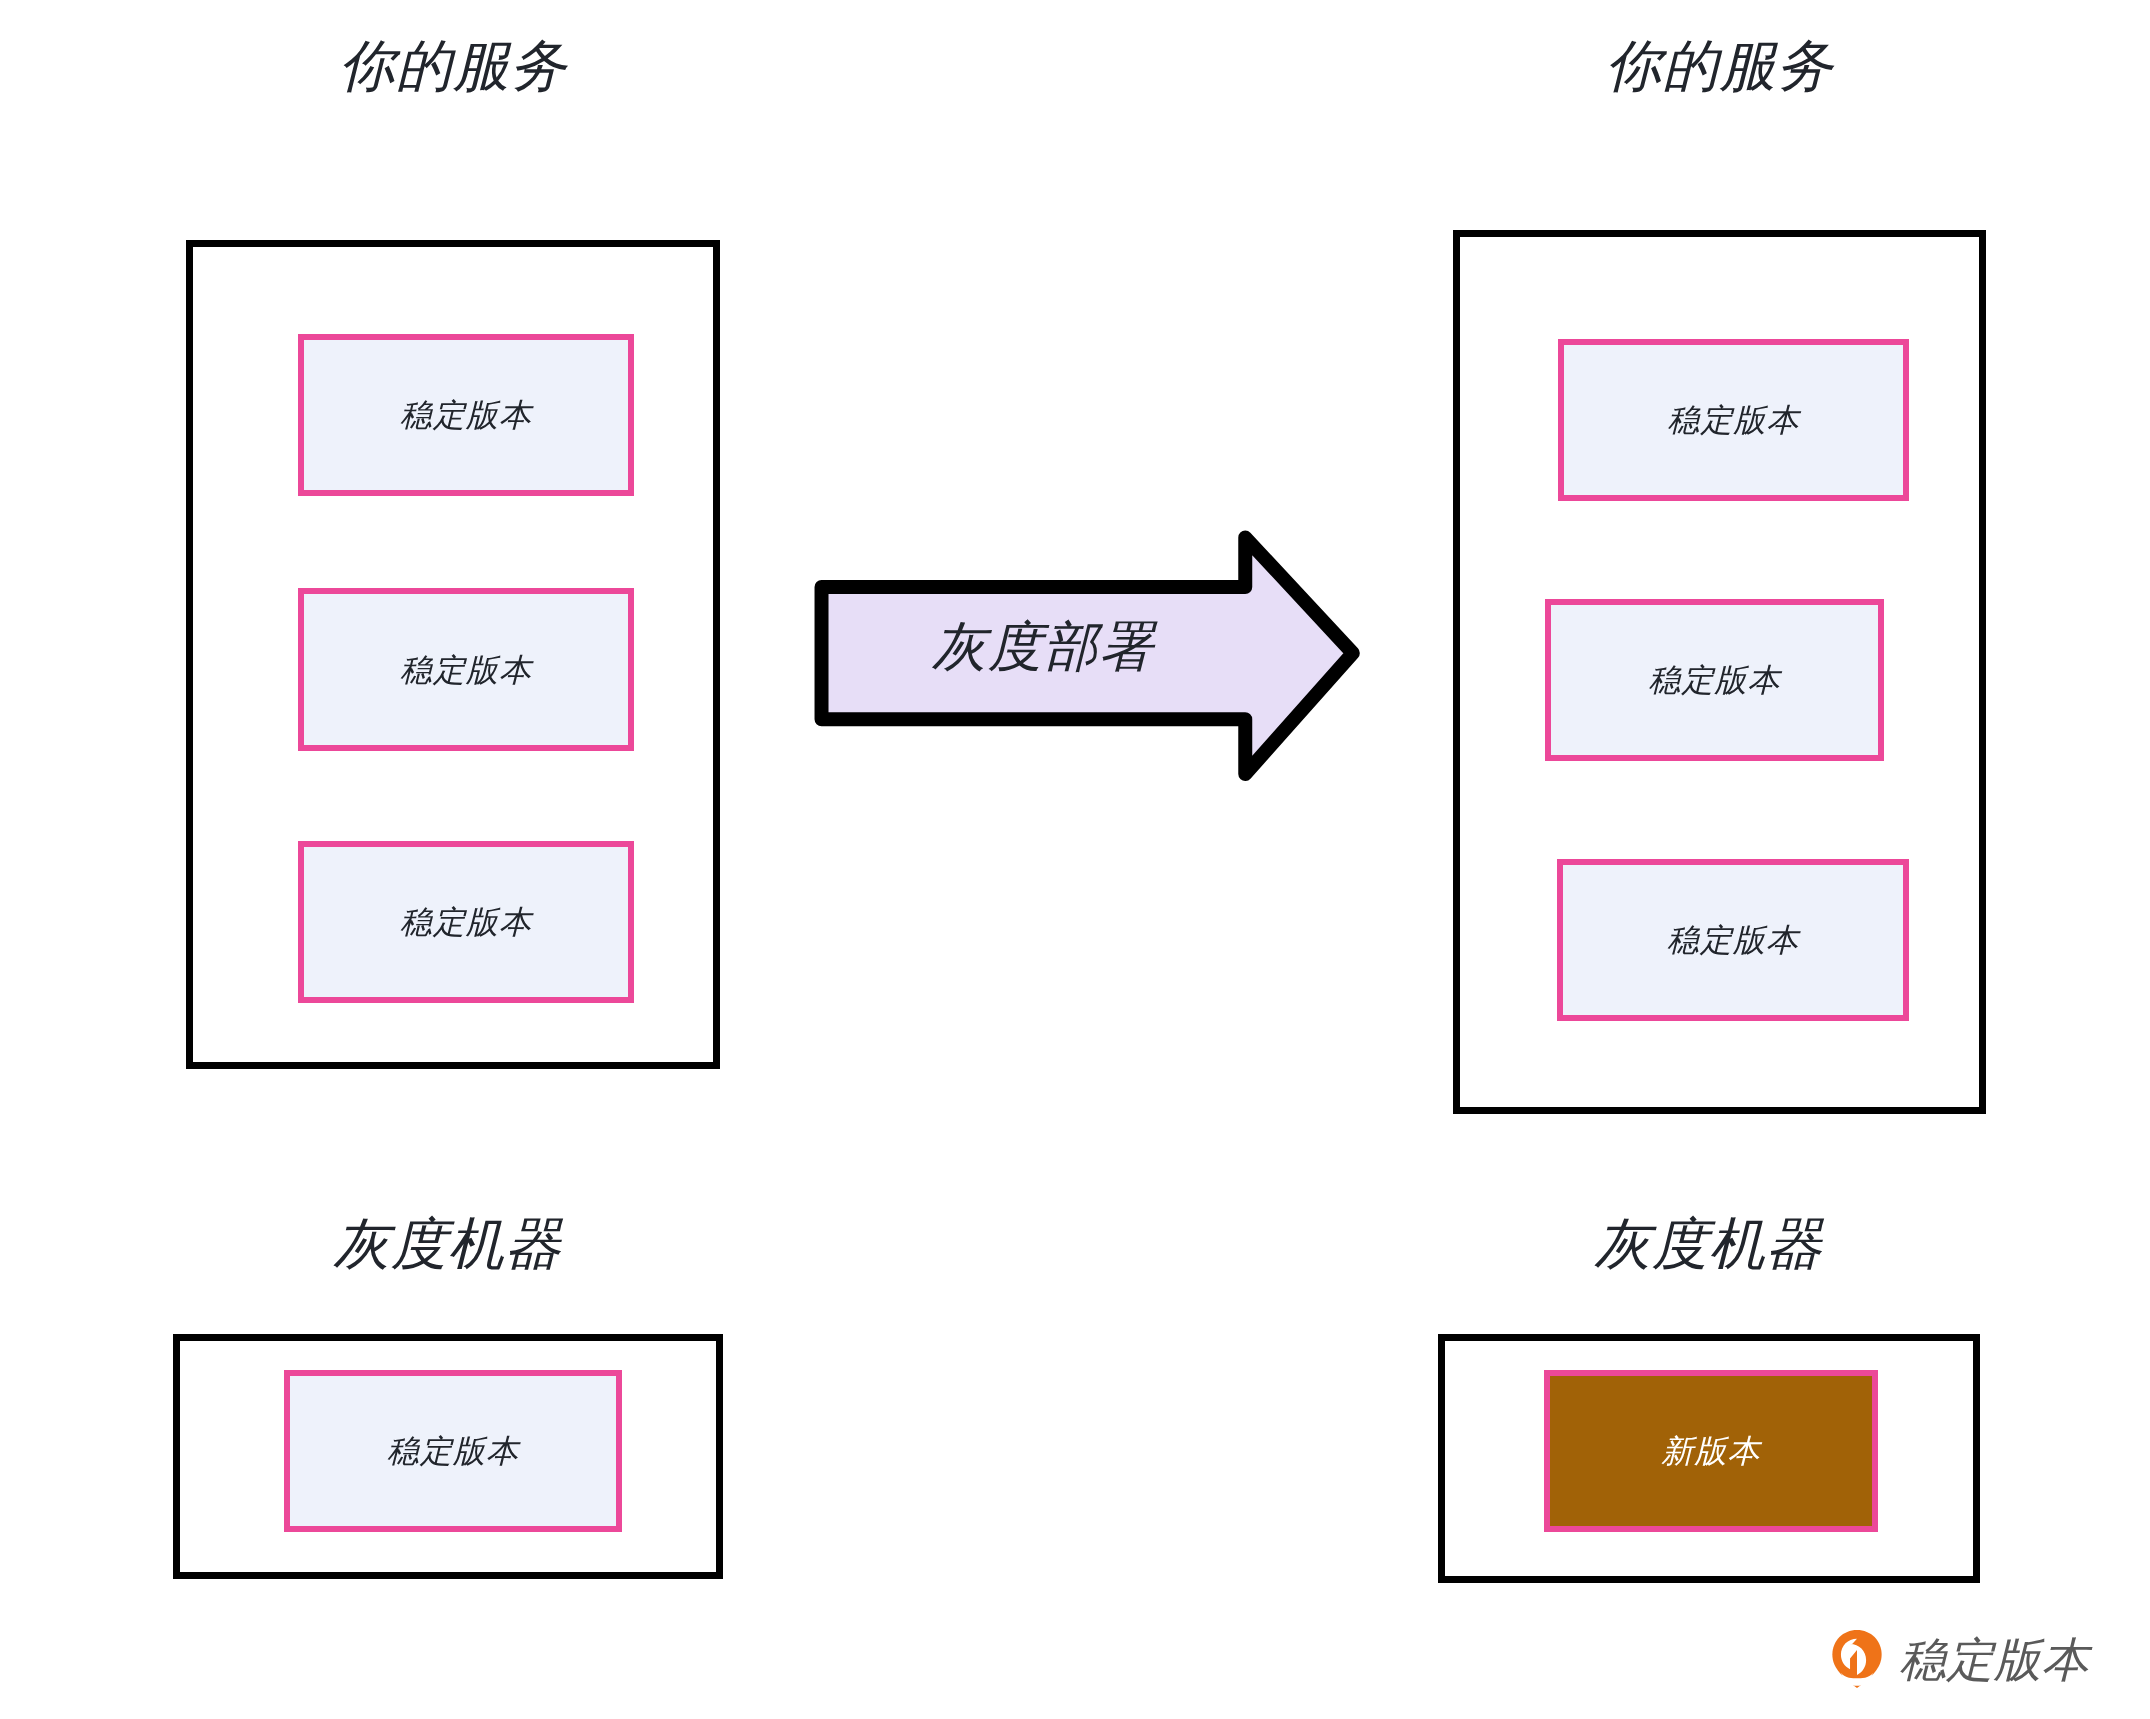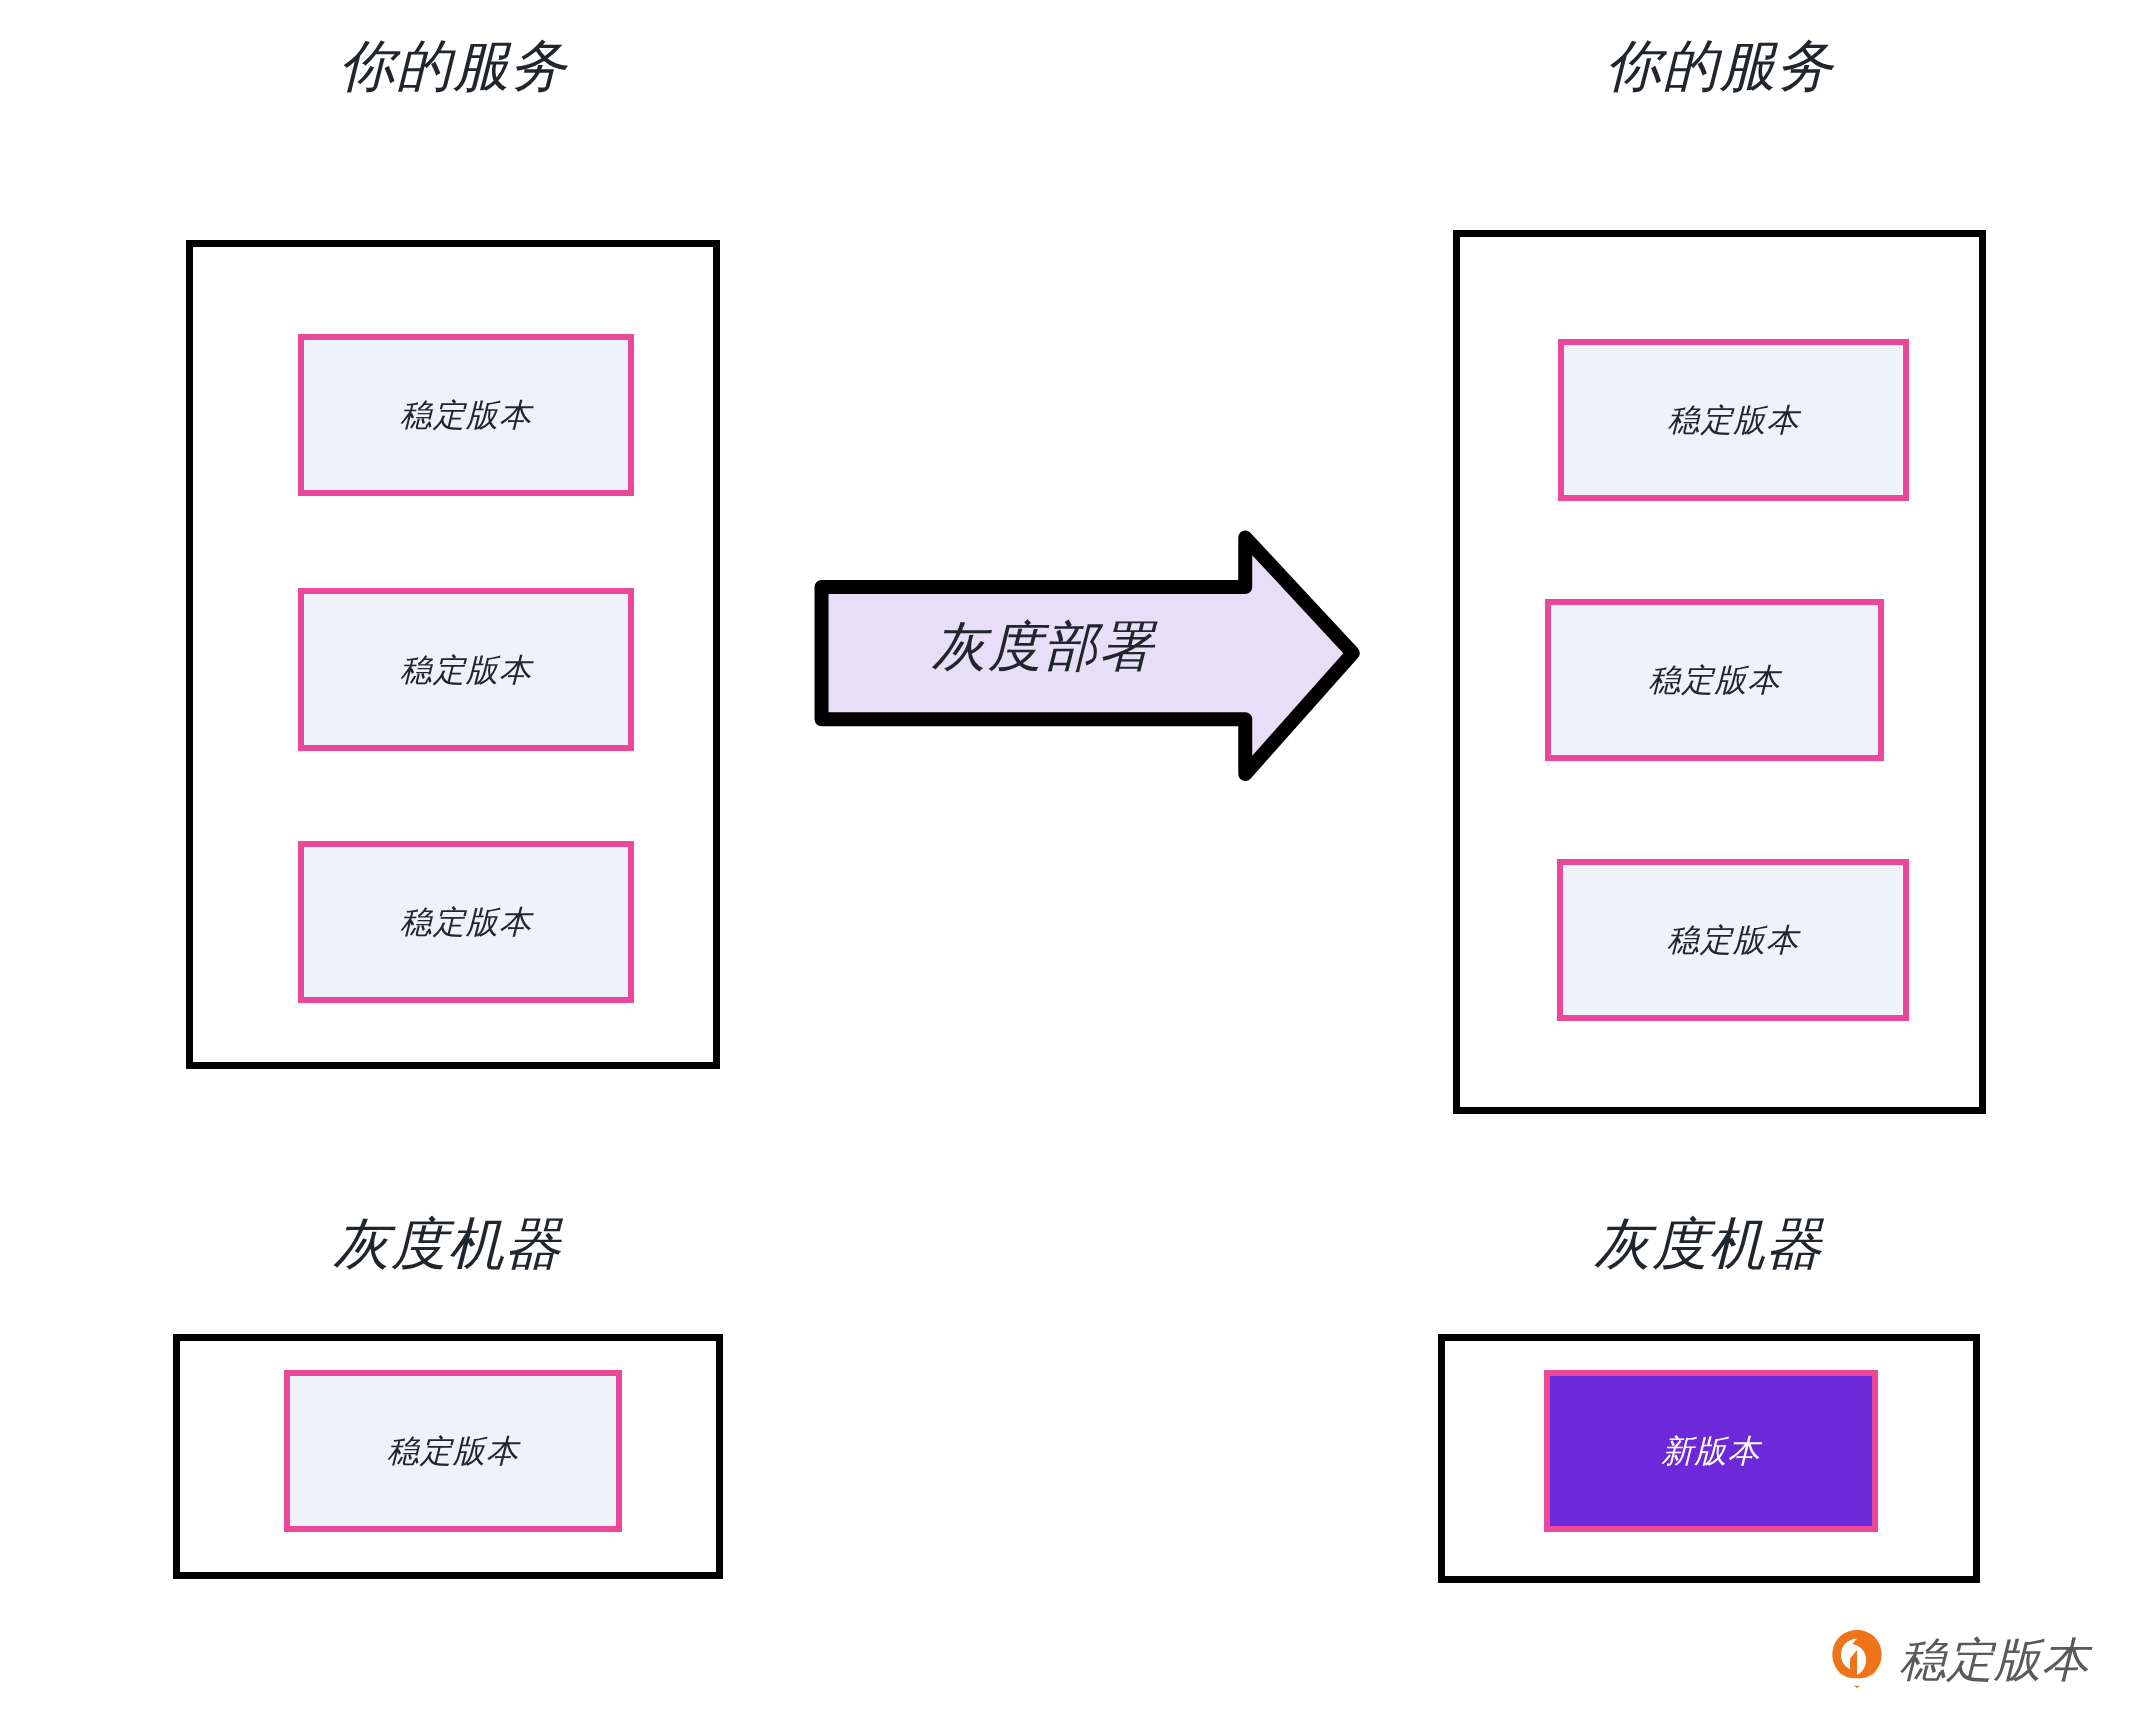--- a/index.html
+++ b/index.html
@@ -38,21 +38,21 @@
     display:flex;
     align-items:center;
     justify-content:center;
     font-size:32px;
     line-height:1;
     color:#21252c;
     letter-spacing:1.1px;
     white-space:nowrap;
   }
   .chip.new{
-    background:#6d28d9;
+    background:#a16207;
     color:#ffffff;
   }
 
   
   .arrow-wrap{position:absolute;left:807px;top:524px;width:570px;height:269px;}
   .arrow-label{
     position:absolute;
     left:882px;top:619px;
     width:323px;
     text-align:center;

